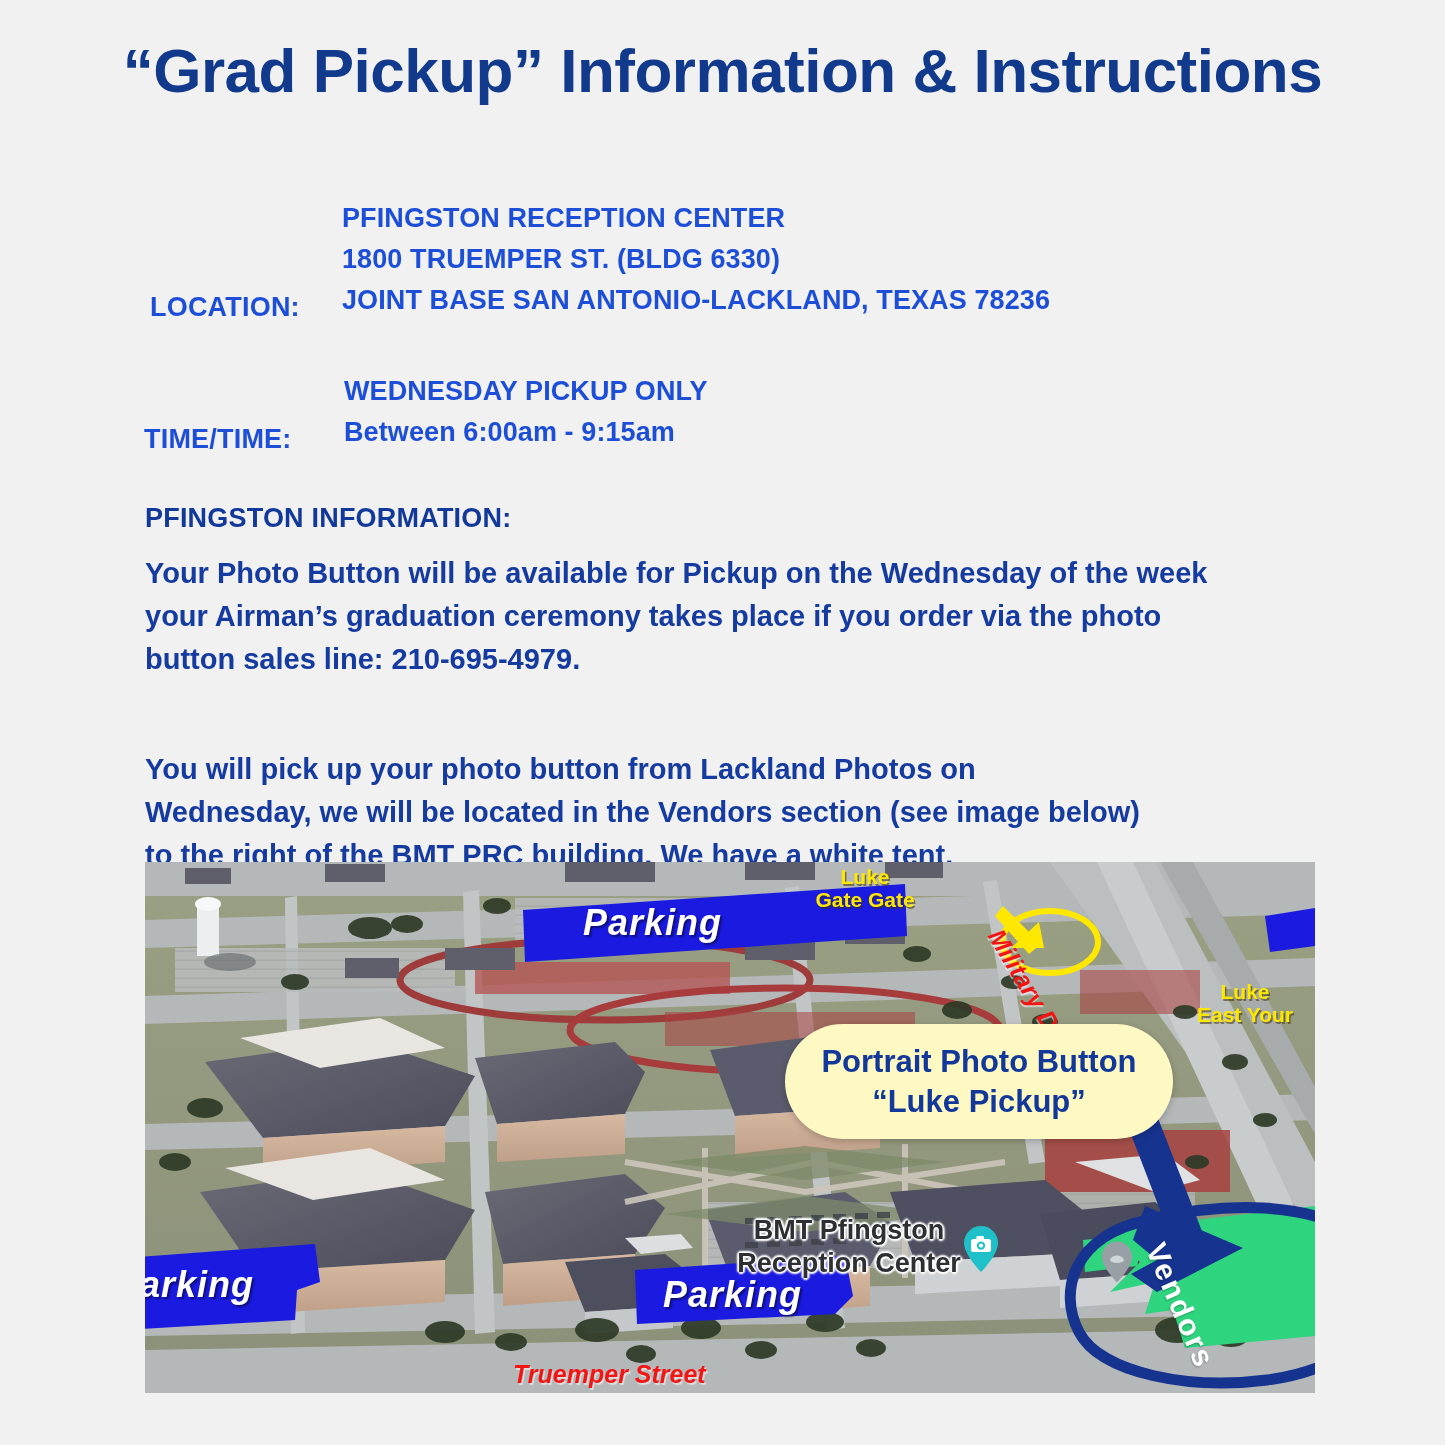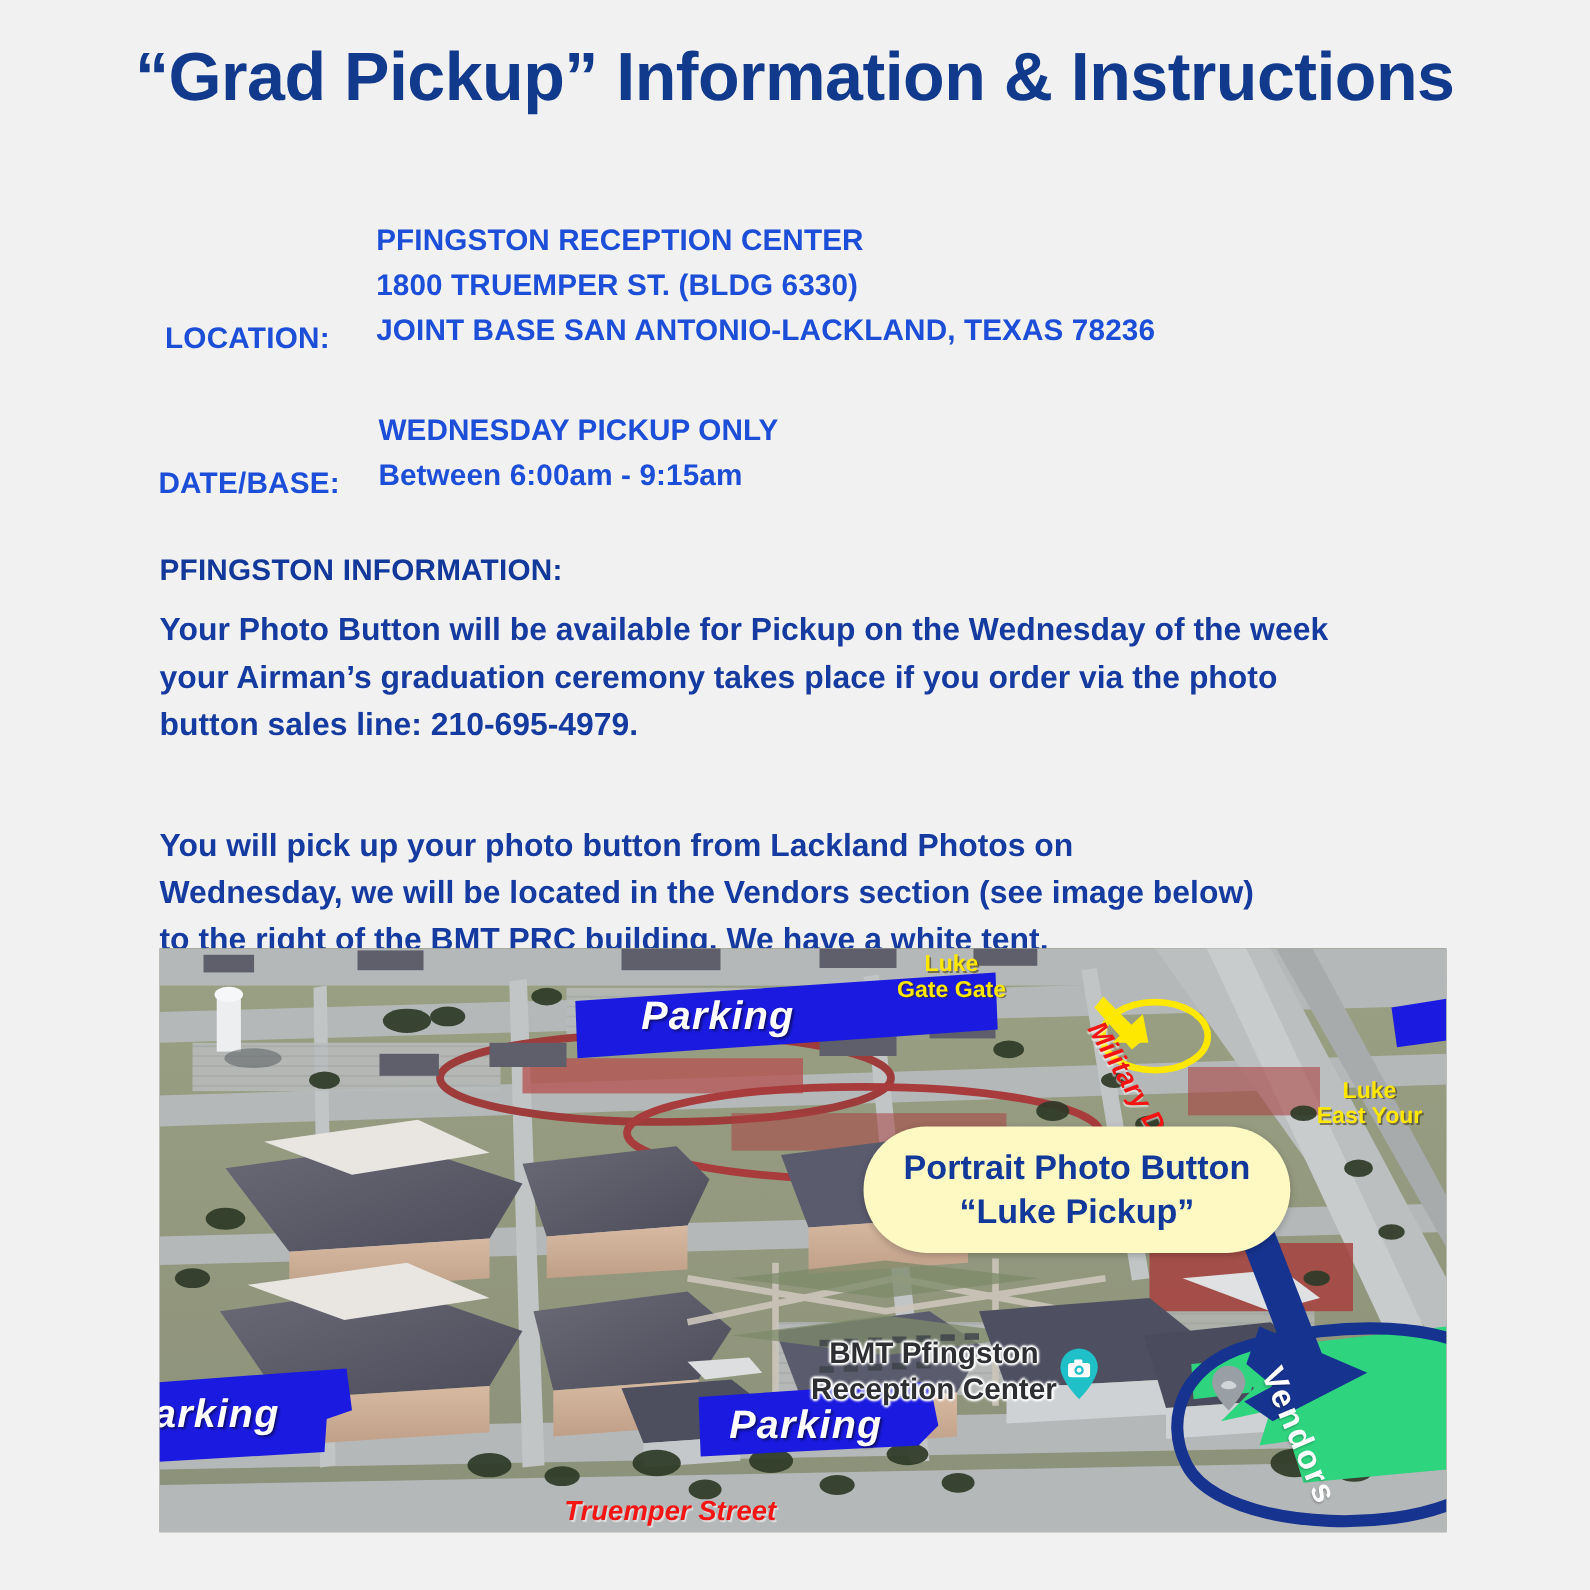--- a/index.html
+++ b/index.html
@@ -193,21 +193,21 @@
   <div class="info-row" id="location-row">
     <div class="info-label">LOCATION:</div>
     <div class="info-values">
       <div>PFINGSTON RECEPTION CENTER</div>
       <div>1800 TRUEMPER ST. (BLDG 6330)</div>
       <div>JOINT BASE SAN ANTONIO-LACKLAND, TEXAS 78236</div>
     </div>
   </div>
 
   <div class="info-row" id="datetime-row">
-    <div class="info-label">DATE/BASE:</div>
+    <div class="info-label">TIME/TIME:</div>
     <div class="info-values">
       <div>WEDNESDAY PICKUP ONLY</div>
       <div>Between 6:00am - 9:15am</div>
     </div>
   </div>
 
   <div class="addl-heading">PFINGSTON INFORMATION:</div>
   <div class="addl-para" id="para-1">Your Photo Button will be available for Pickup on the Wednesday of the week your Airman’s graduation ceremony takes place if you order via the photo button sales line: 210-695-4979.</div>
   <div class="addl-para" id="para-2">You will pick up your photo button from Lackland Photos on Wednesday, we will be located in the Vendors section (see image below) to the right of the BMT PRC building. We have a white tent.</div>
 

